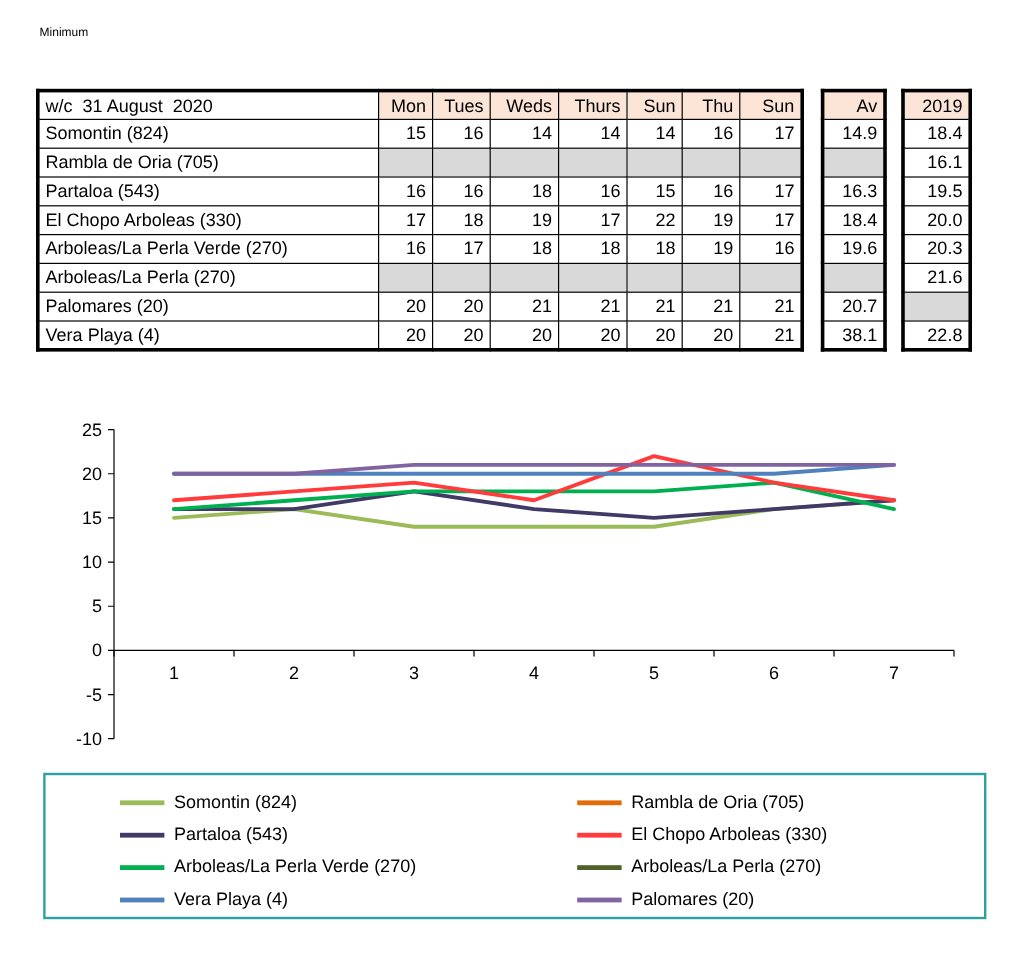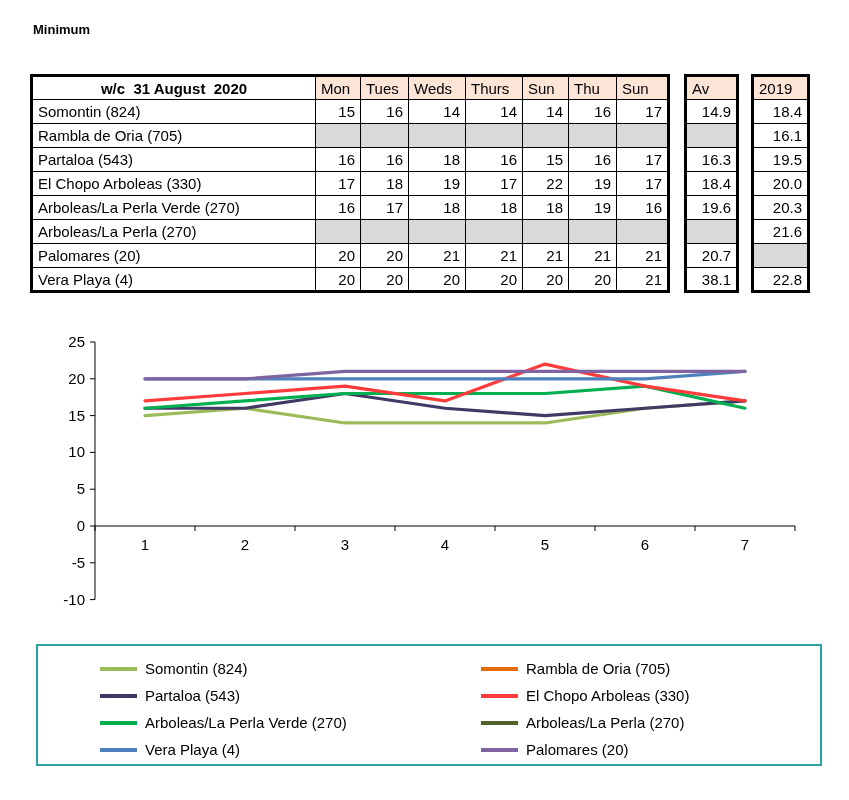--- a/index.html
+++ b/index.html
@@ -5,36 +5,36 @@
   :root{
     --header-bg:#FCE4D6;
     --empty-bg:#D9D9D9;
     --legend-border:#2FA0A0;
   }
   html,body{margin:0;padding:0;}
   body{
     width:849px;height:800px;position:relative;background:#fff;color:#000;
     font-family:"Liberation Sans", sans-serif;overflow:hidden;
   }
-  .title{position:absolute;left:33px;top:22px;font-size:13px;font-weight:700;}
+  .title{position:absolute;left:33px;top:22px;font-size:10px;font-weight:400;}
   .tables{position:absolute;left:30px;top:74px;display:flex;align-items:flex-start;}
   table.grid{border-collapse:collapse;table-layout:fixed;border:3px solid #000;flex:0 0 auto;}
   .grid th,.grid td{
     border:1px solid #000;height:24px;padding:0 5px;font-size:15px;font-weight:normal;
     white-space:nowrap;overflow:hidden;box-sizing:border-box;
   }
-  th.day{background:var(--header-bg);text-align:left;}
-  th.wc{text-align:center;white-space:pre;background:#fff;font-weight:bold;}
+  th.day{background:var(--header-bg);text-align:right;}
+  th.wc{text-align:left;white-space:pre;background:#fff;}
   td.name-cell{text-align:left;}
   td.num{text-align:right;}
   td.empty{background:var(--empty-bg);}
   .gap{flex:0 0 auto;}
   .g1{width:14px;}
   .g2{width:12px;}
-  .chart-wrap{position:absolute;left:20px;top:316px;width:808px;height:302px;}
+  .chart-wrap{position:absolute;left:20px;top:332px;width:808px;height:302px;}
   svg text{font-family:"Liberation Sans", sans-serif;font-size:15px;fill:#000;}
   .legend{
     position:absolute;left:36px;top:644px;width:786px;height:122px;box-sizing:border-box;
     border:2px solid var(--legend-border);background:#fff;
     display:grid;grid-template-columns:1fr 1fr;grid-auto-rows:27px;padding:9px 0 0 62px;
   }
   .legend-item{display:flex;align-items:center;gap:8px;font-size:15px;}
   .legend-item:nth-child(even){padding-left:21px;}
   .swatch{width:37px;height:4px;display:inline-block;flex:0 0 auto;}
 </style>

